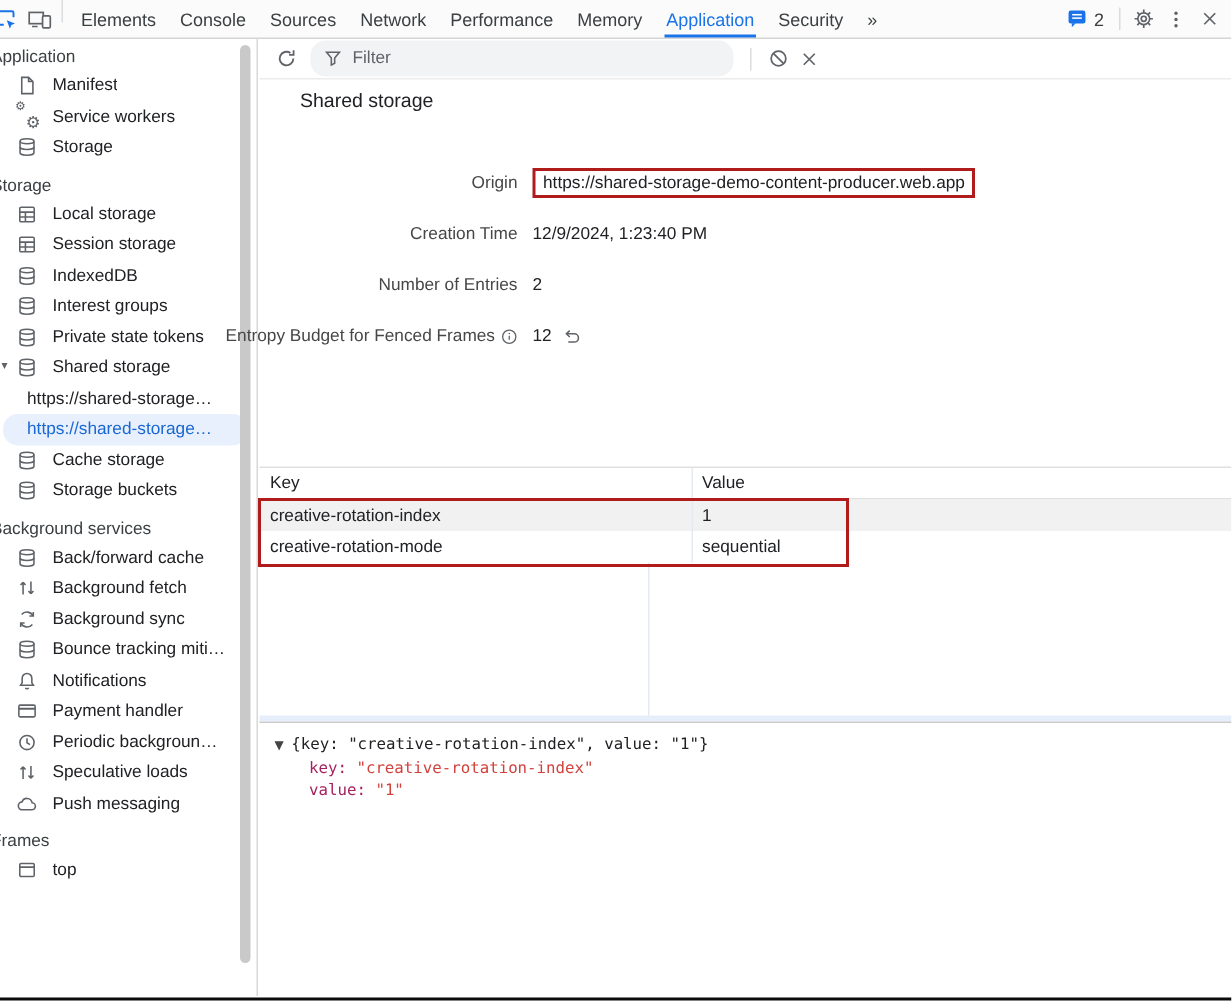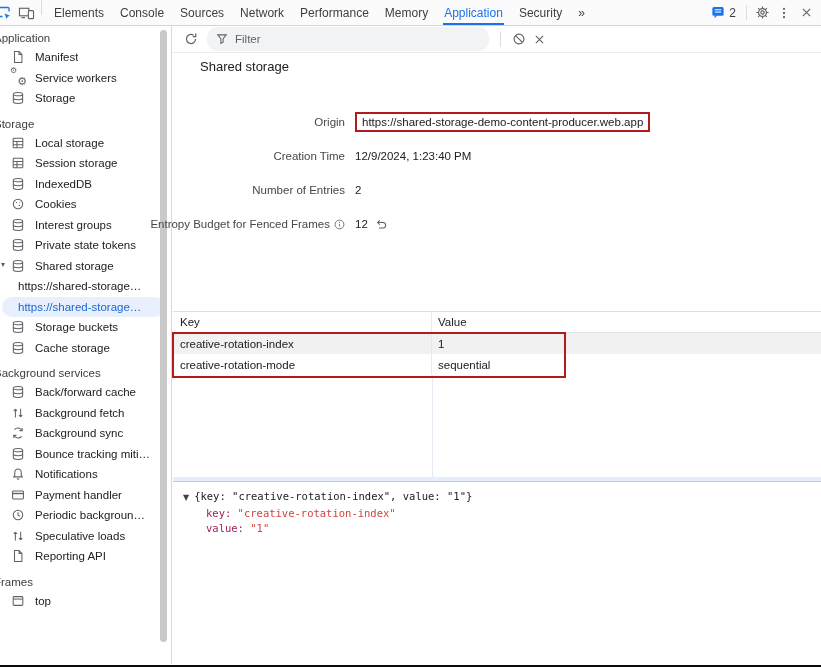--- a/index.html
+++ b/index.html
@@ -98,21 +98,21 @@
   .boxed { border:2px solid var(--annotation,#b01c1c); padding:2px 5px; }
   .info-i { color:#5f6368; display:flex; }
   .reset-btn { color:#5f6368; display:flex; cursor:default; }
 
   
   .grid { position:absolute; left:0; right:0; top:285px; height:170px; font-size:11.5px; }
   .g-head {
     height:22px; border-top:1px solid #e0e0e0; border-bottom:1px solid #e0e0e0;
     display:flex; align-items:center; color:#202124;
   }
-  .g-col-key { width:259px; flex:none; padding-left:7px; height:100%; display:flex; align-items:center;
+  .g-col-key { width:289px; flex:none; padding-left:7px; height:100%; display:flex; align-items:center;
     border-right:1px solid var(--grid-line,#e4e9f2); overflow:hidden; }
   .g-col-val { padding-left:6px; flex:1; display:flex; align-items:center; height:100%; overflow:hidden; }
   .g-row { height:21px; display:flex; align-items:center; }
   .g-row.odd { background:var(--row-stripe,#f1f1f1); }
   .g-fill { height:102px; position:relative; }
   .g-fill::before { content:""; position:absolute; left:259px; top:0; bottom:0; width:1px; background:var(--grid-line,#e4e9f2); }
   .g-strip { height:4px; background:var(--filler-strip,#e7eefb); }
   .grid-annotation {
     position:absolute; left:-1px; top:21px; width:394px; height:46px;
     border:2px solid var(--annotation,#b01c1c); pointer-events:none;
@@ -252,31 +252,20 @@
             <ellipse cx="8" cy="3.6" rx="5.3" ry="1.9"></ellipse>
             <path d="M2.7 3.6v8.8c0 1 2.4 1.9 5.3 1.9s5.3-.9 5.3-1.9V3.6"></path>
             <path d="M2.7 8c0 1 2.4 1.9 5.3 1.9S13.3 9 13.3 8"></path>
           </svg>
         </span>
         <span class="lbl">IndexedDB</span>
       </div>
       <div class="item">
         <span class="icon">
           <svg width="14" height="14" viewBox="0 0 16 16" fill="none" stroke="currentColor" stroke-width="1.2">
-            <circle cx="8" cy="8" r="5.4"></circle>
-            <circle cx="6.2" cy="6.4" r=".8" fill="currentColor" stroke="none"></circle>
-            <circle cx="9.6" cy="9.6" r=".8" fill="currentColor" stroke="none"></circle>
-            <circle cx="10" cy="5.9" r=".6" fill="currentColor" stroke="none"></circle>
-          </svg>
-        </span>
-        <span class="lbl">Cookies</span>
-      </div>
-      <div class="item">
-        <span class="icon">
-          <svg width="14" height="14" viewBox="0 0 16 16" fill="none" stroke="currentColor" stroke-width="1.2">
             <ellipse cx="8" cy="3.6" rx="5.3" ry="1.9"></ellipse>
             <path d="M2.7 3.6v8.8c0 1 2.4 1.9 5.3 1.9s5.3-.9 5.3-1.9V3.6"></path>
             <path d="M2.7 8c0 1 2.4 1.9 5.3 1.9S13.3 9 13.3 8"></path>
           </svg>
         </span>
         <span class="lbl">Interest groups</span>
       </div>
       <div class="item">
         <span class="icon">
           <svg width="14" height="14" viewBox="0 0 16 16" fill="none" stroke="currentColor" stroke-width="1.2">
@@ -305,31 +294,31 @@
         <span class="lbl">https://shared-storage…</span>
       </div>
       <div class="item">
         <span class="icon">
           <svg width="14" height="14" viewBox="0 0 16 16" fill="none" stroke="currentColor" stroke-width="1.2">
             <ellipse cx="8" cy="3.6" rx="5.3" ry="1.9"></ellipse>
             <path d="M2.7 3.6v8.8c0 1 2.4 1.9 5.3 1.9s5.3-.9 5.3-1.9V3.6"></path>
             <path d="M2.7 8c0 1 2.4 1.9 5.3 1.9S13.3 9 13.3 8"></path>
           </svg>
         </span>
+        <span class="lbl">Cache storage</span>
+      </div>
+      <div class="item">
+        <span class="icon">
+          <svg width="14" height="14" viewBox="0 0 16 16" fill="none" stroke="currentColor" stroke-width="1.2">
+            <ellipse cx="8" cy="3.6" rx="5.3" ry="1.9"></ellipse>
+            <path d="M2.7 3.6v8.8c0 1 2.4 1.9 5.3 1.9s5.3-.9 5.3-1.9V3.6"></path>
+            <path d="M2.7 8c0 1 2.4 1.9 5.3 1.9S13.3 9 13.3 8"></path>
+          </svg>
+        </span>
         <span class="lbl">Storage buckets</span>
-      </div>
-      <div class="item">
-        <span class="icon">
-          <svg width="14" height="14" viewBox="0 0 16 16" fill="none" stroke="currentColor" stroke-width="1.2">
-            <ellipse cx="8" cy="3.6" rx="5.3" ry="1.9"></ellipse>
-            <path d="M2.7 3.6v8.8c0 1 2.4 1.9 5.3 1.9s5.3-.9 5.3-1.9V3.6"></path>
-            <path d="M2.7 8c0 1 2.4 1.9 5.3 1.9S13.3 9 13.3 8"></path>
-          </svg>
-        </span>
-        <span class="lbl">Cache storage</span>
       </div>
       <div class="section-title">Background services</div>
       <div class="item">
         <span class="icon">
           <svg width="14" height="14" viewBox="0 0 16 16" fill="none" stroke="currentColor" stroke-width="1.2">
             <ellipse cx="8" cy="3.6" rx="5.3" ry="1.9"></ellipse>
             <path d="M2.7 3.6v8.8c0 1 2.4 1.9 5.3 1.9s5.3-.9 5.3-1.9V3.6"></path>
             <path d="M2.7 8c0 1 2.4 1.9 5.3 1.9S13.3 9 13.3 8"></path>
           </svg>
         </span>
@@ -393,25 +382,24 @@
         <span class="icon">
           <svg width="14" height="14" viewBox="0 0 16 16" fill="none" stroke="currentColor" stroke-width="1.2">
             <path d="M5 13V3.6M5 3.6L3.1 5.7M5 3.6l1.9 2.1M11 3v9.4m0 0l-1.9-2.1m1.9 2.1l1.9-2.1"></path>
           </svg>
         </span>
         <span class="lbl">Speculative loads</span>
       </div>
       <div class="item">
         <span class="icon">
           <svg width="14" height="14" viewBox="0 0 16 16" fill="none" stroke="currentColor" stroke-width="1.2">
-            <path d="M4 1.8h5.2L12.5 5v9.2H4z"></path>
-            <path d="M9.2 1.8V5h3.3"></path>
-          </svg>
-        </span>
-        <span class="lbl">Reporting API</span>
+            <path d="M4.6 12.4h6.9a2.7 2.7 0 0 0 .4-5.4 4 4 0 0 0-7.7-.6 3 3 0 0 0 .4 6z"></path>
+          </svg>
+        </span>
+        <span class="lbl">Push messaging</span>
       </div>
       <div class="section-title">Frames</div>
       <div class="item">
         <span class="icon">
           <svg width="14" height="14" viewBox="0 0 16 16" fill="none" stroke="currentColor" stroke-width="1.2">
             <rect x="2.5" y="3" width="11" height="10" rx="1"></rect>
             <path d="M2.5 5.8h11"></path>
           </svg>
         </span>
         <span class="lbl">top</span>

